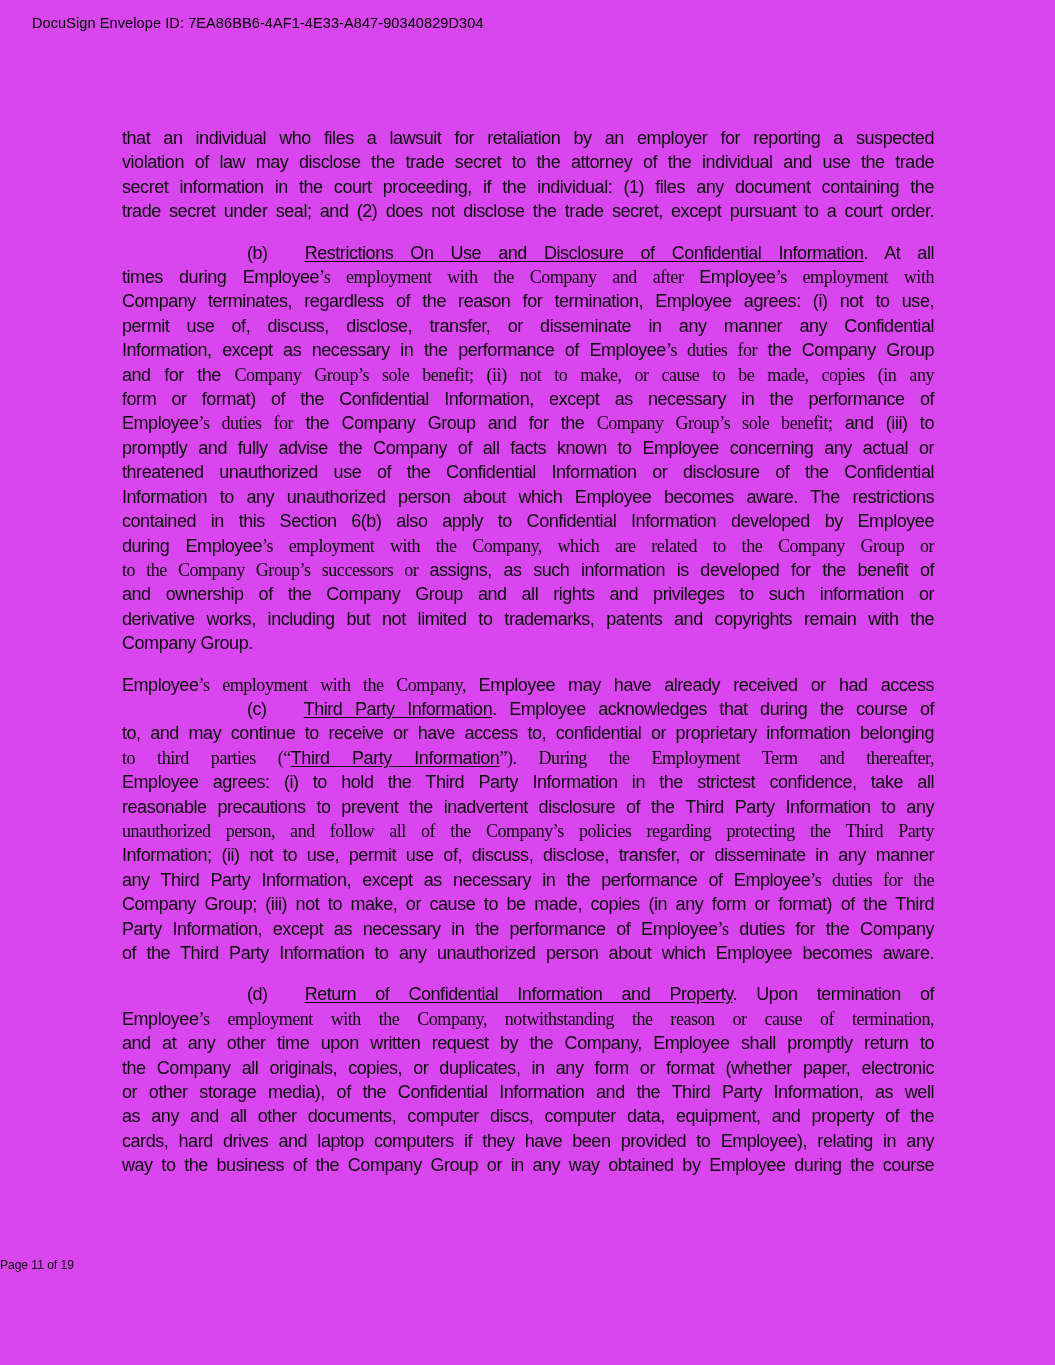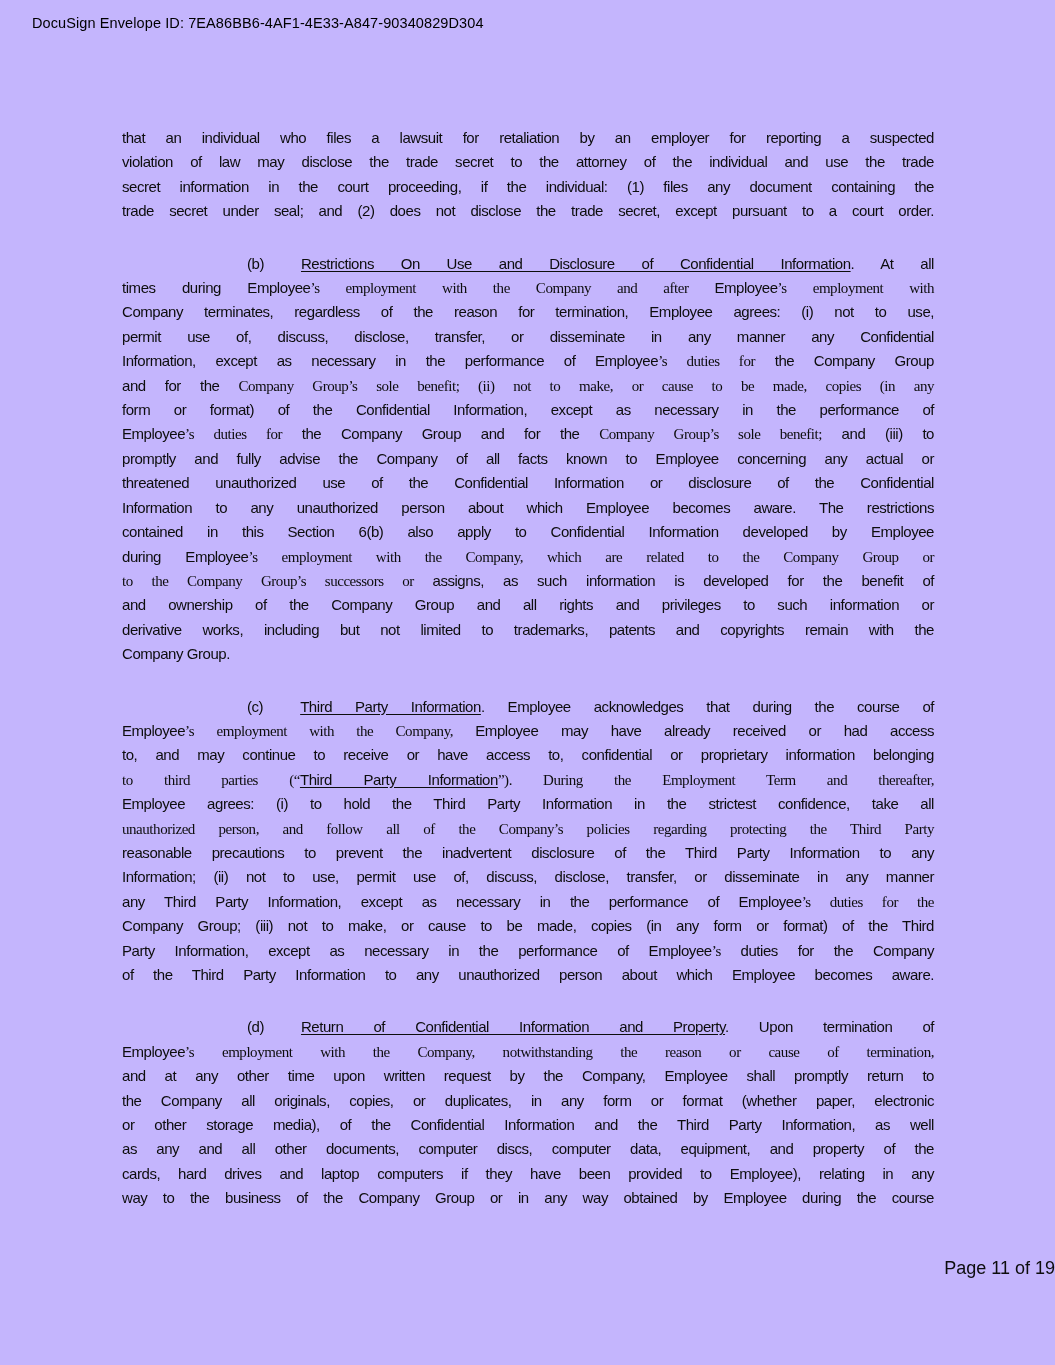--- a/index.html
+++ b/index.html
@@ -6,57 +6,57 @@
   html, body { background: #ffffff; }
   body {
     width: 1055px; height: 1365px;
     position: relative;
     font-family: "Liberation Sans", sans-serif;
     color: #0d0d0d;
     overflow: hidden;
   }
   .page {
     position: absolute; inset: 0;
-    background: #c4b5fd;
+    background: #d946ef;
   }
   .envelope-line {
     position: absolute;
     left: 32px; top: 15px;
     font-size: 14.5px;
     letter-spacing: 0.1px;
     color: #000000;
     white-space: nowrap;
   }
   .doc-body {
     position: absolute;
     left: 122px; top: 126px;
     width: 812px;
   }
-  .paragraph { margin-top: 28px; }
+  .paragraph { margin-top: 17px; }
   .paragraph:first-child { margin-top: 0; }
   .line {
-    font-size: 15px;
+    font-size: 18px;
     line-height: 24.4px;
     letter-spacing: -0.45px;
     text-align: justify;
     text-align-last: justify;
     text-justify: inter-word;
   }
   .line.short { text-align-last: left; }
   .sans { font-family: "Liberation Sans", sans-serif; }
   .serif { font-family: "Liberation Serif", serif; }
   .underline { text-decoration: underline; text-underline-offset: 2px; }
   .spacer { display: inline-block; height: 1px; vertical-align: baseline; }
   .spacer.indent { width: 125px; }
   .spacer.tab { width: 37px; }
   .footer-line {
     position: absolute;
     left: 0; right: 0; top: 1258px;
-    text-align: right;
-    font-size: 18px;
+    text-align: left;
+    font-size: 12px;
     color: #0d0d0d;
   }
 </style>
 </head>
 <body>
 
 <div class="page">
   <div class="envelope-line">DocuSign Envelope ID: 7EA86BB6-4AF1-4E33-A847-90340829D304</div>
 
   <div class="doc-body">
@@ -80,27 +80,27 @@
         <div class="line"><span class="sans">threatened unauthorized use of the Confidential Information or disclosure of the Confidential</span></div>
         <div class="line"><span class="sans">Information to any unauthorized person about which Employee becomes aware. The restrictions</span></div>
         <div class="line"><span class="sans">contained in this Section 6(b) also apply to Confidential Information developed by Employee</span></div>
         <div class="line"><span class="sans">during Employee</span><span class="serif">’s employment with the Company, which are related to the Company Group or</span></div>
         <div class="line"><span class="serif">to the Company Group’s successors or </span><span class="sans">assigns, as such information is developed for the benefit of</span></div>
         <div class="line"><span class="sans">and ownership of the Company Group and all rights and privileges to such information or</span></div>
         <div class="line"><span class="sans">derivative works, including but not limited to trademarks, patents and copyrights remain with the</span></div>
         <div class="line short"><span class="sans">Company Group.</span></div>
       </div>
       <div class="paragraph">
+        <div class="line"><span class="sans">Employee</span><span class="serif">’s employment with the Company, </span><span class="sans">Employee may have already received or had access</span></div>
         <div class="line"><span class="spacer indent"></span><span class="sans">(c)</span><span class="spacer tab"></span><span class="sans underline">Third Party Information</span><span class="sans">. Employee acknowledges that during the course of</span></div>
-        <div class="line"><span class="sans">Employee</span><span class="serif">’s employment with the Company, </span><span class="sans">Employee may have already received or had access</span></div>
         <div class="line"><span class="sans">to, and may continue to receive or have access to, confidential or proprietary information belonging</span></div>
         <div class="line"><span class="serif">to third parties (“</span><span class="sans underline">Third Party Information</span><span class="serif">”). During the Employment Term and thereafter,</span></div>
         <div class="line"><span class="sans">Employee agrees: (i) to hold the Third Party Information in the strictest confidence, take all</span></div>
+        <div class="line"><span class="sans">reasonable precautions to prevent the inadvertent disclosure of the Third Party Information to any</span></div>
         <div class="line"><span class="serif">unauthorized person, and follow all of the Company’s policies regarding protecting the Third Party</span></div>
-        <div class="line"><span class="sans">reasonable precautions to prevent the inadvertent disclosure of the Third Party Information to any</span></div>
         <div class="line"><span class="sans">Information; (ii) not to use, permit use of, discuss, disclose, transfer, or disseminate in any manner</span></div>
         <div class="line"><span class="sans">any Third Party Information, except as necessary in the performance of Employee</span><span class="serif">’s duties for the</span></div>
         <div class="line"><span class="sans">Company Group; (iii) not to make, or cause to be made, copies (in any form or format) of the Third</span></div>
         <div class="line"><span class="sans">Party Information, except as necessary in the performance of Employee</span><span class="serif">’s</span><span class="sans"> duties for the Company</span></div>
         <div class="line"><span class="sans">of the Third Party Information to any unauthorized person about which Employee becomes aware.</span></div>
       </div>
       <div class="paragraph">
         <div class="line"><span class="spacer indent"></span><span class="sans">(d)</span><span class="spacer tab"></span><span class="sans underline">Return of Confidential Information and Property</span><span class="sans">. Upon termination of</span></div>
         <div class="line"><span class="sans">Employee</span><span class="serif">’s employment with the Company, notwithstanding the reason or cause of termination,</span></div>
         <div class="line"><span class="sans">and at any other time upon written request by the Company, Employee shall promptly return to</span></div>

